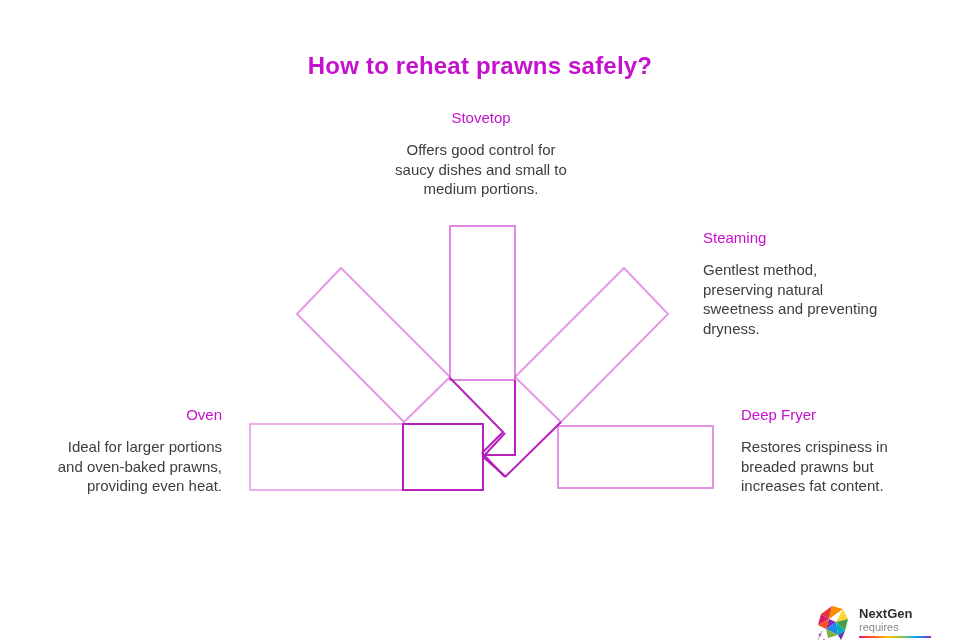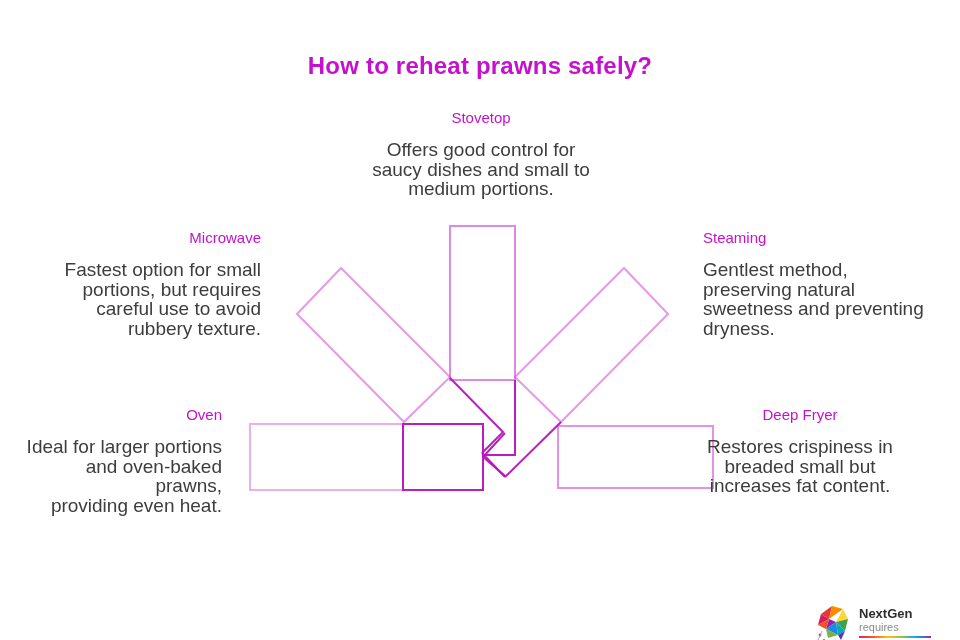--- a/index.html
+++ b/index.html
@@ -6,26 +6,26 @@
   .canvas{
     position:relative;width:960px;height:640px;background:#ffffff;overflow:hidden;
     font-family:"Liberation Sans", sans-serif;
   }
   .title{
     position:absolute;top:52px;left:0;width:960px;text-align:center;
     font-size:24px;font-weight:bold;color:var(--accent,#c511cd);letter-spacing:.2px;
   }
   .method{position:absolute;}
   .method .m-label{font-size:15px;font-weight:normal;color:var(--accent,#c511cd);margin-bottom:14px;}
-  .method .m-desc{font-size:19px;line-height:19.5px;color:var(--body-text,#3d3d3d);white-space:pre-line;}
+  .method .m-desc{font-size:15px;line-height:19.5px;color:var(--body-text,#3d3d3d);white-space:pre-line;}
   .m-stovetop{left:331px;top:109px;width:300px;text-align:center;}
   .m-microwave{left:31px;top:229px;width:230px;text-align:right;}
   .m-steaming{left:703px;top:229px;width:230px;text-align:left;}
   .m-oven{left:22px;top:406px;width:200px;text-align:right;}
-  .m-deep-fryer{left:700px;top:406px;width:200px;text-align:center;}
+  .m-deep-fryer{left:741px;top:406px;width:200px;text-align:left;}
   .arrows-svg{position:absolute;left:0;top:0;}
   .arrows-svg .body-stroke{stroke:var(--arrow,#cc2fd2);fill:none;stroke-width:2;}
   .arrows-svg .dark-stroke{stroke:var(--arrow-dark,#b414ba);fill:none;stroke-width:2;}
   .logo{position:absolute;left:812px;top:602px;width:140px;height:58px;display:flex;align-items:flex-start;}
   .logo-icon{width:42px;height:52px;margin-right:5px;}
   .logo-text{padding-top:5px;}
   .logo-name{font-size:13px;font-weight:bold;color:var(--logo-text,#2d2d2d);line-height:14px;}
   .logo-sub{font-size:11px;color:var(--logo-sub,#8a8a8a);line-height:13px;}
   .logo-rainbow{width:72px;height:2px;margin-top:2px;
     background:linear-gradient(90deg,#e91e63,#ff5722,#ffc107,#8bc34a,#03a9f4,#9c27b0);}
@@ -58,47 +58,40 @@
     </g>
   </svg>
 
   <div class="method m-stovetop">
     <div class="m-label">Stovetop</div>
     <div class="m-desc">Offers good control for
 saucy dishes and small to
 medium portions.</div>
   </div>
 
-  <div class="method m-microwave">
-    <div class="m-label">Microwave</div>
-    <div class="m-desc">Fastest option for small
-portions, but requires
-careful use to avoid
-rubbery texture.</div>
-  </div>
 
   <div class="method m-steaming">
     <div class="m-label">Steaming</div>
     <div class="m-desc">Gentlest method,
 preserving natural
 sweetness and preventing
 dryness.</div>
   </div>
 
   <div class="method m-oven">
     <div class="m-label">Oven</div>
     <div class="m-desc">Ideal for larger portions
 and oven-baked prawns,
 providing even heat.</div>
   </div>
 
   <div class="method m-deep-fryer">
     <div class="m-label">Deep Fryer</div>
     <div class="m-desc">Restores crispiness in
-breaded small but
+breaded prawns but
 increases fat content.</div>
   </div>
 
   <div class="logo">
     <svg class="logo-icon" viewBox="0 0 42 52" aria-hidden="true">
       <polygon points="9,12 20,4 17,17" fill="#e53935"></polygon>
       <polygon points="20,4 31,7 17,17" fill="#fb8c00"></polygon>
       <polygon points="31,7 36,17 24,20" fill="#fdd835"></polygon>
       <polygon points="17,17 24,20 14,27" fill="#8e24aa"></polygon>
       <polygon points="24,20 36,17 33,29" fill="#43a047"></polygon>

